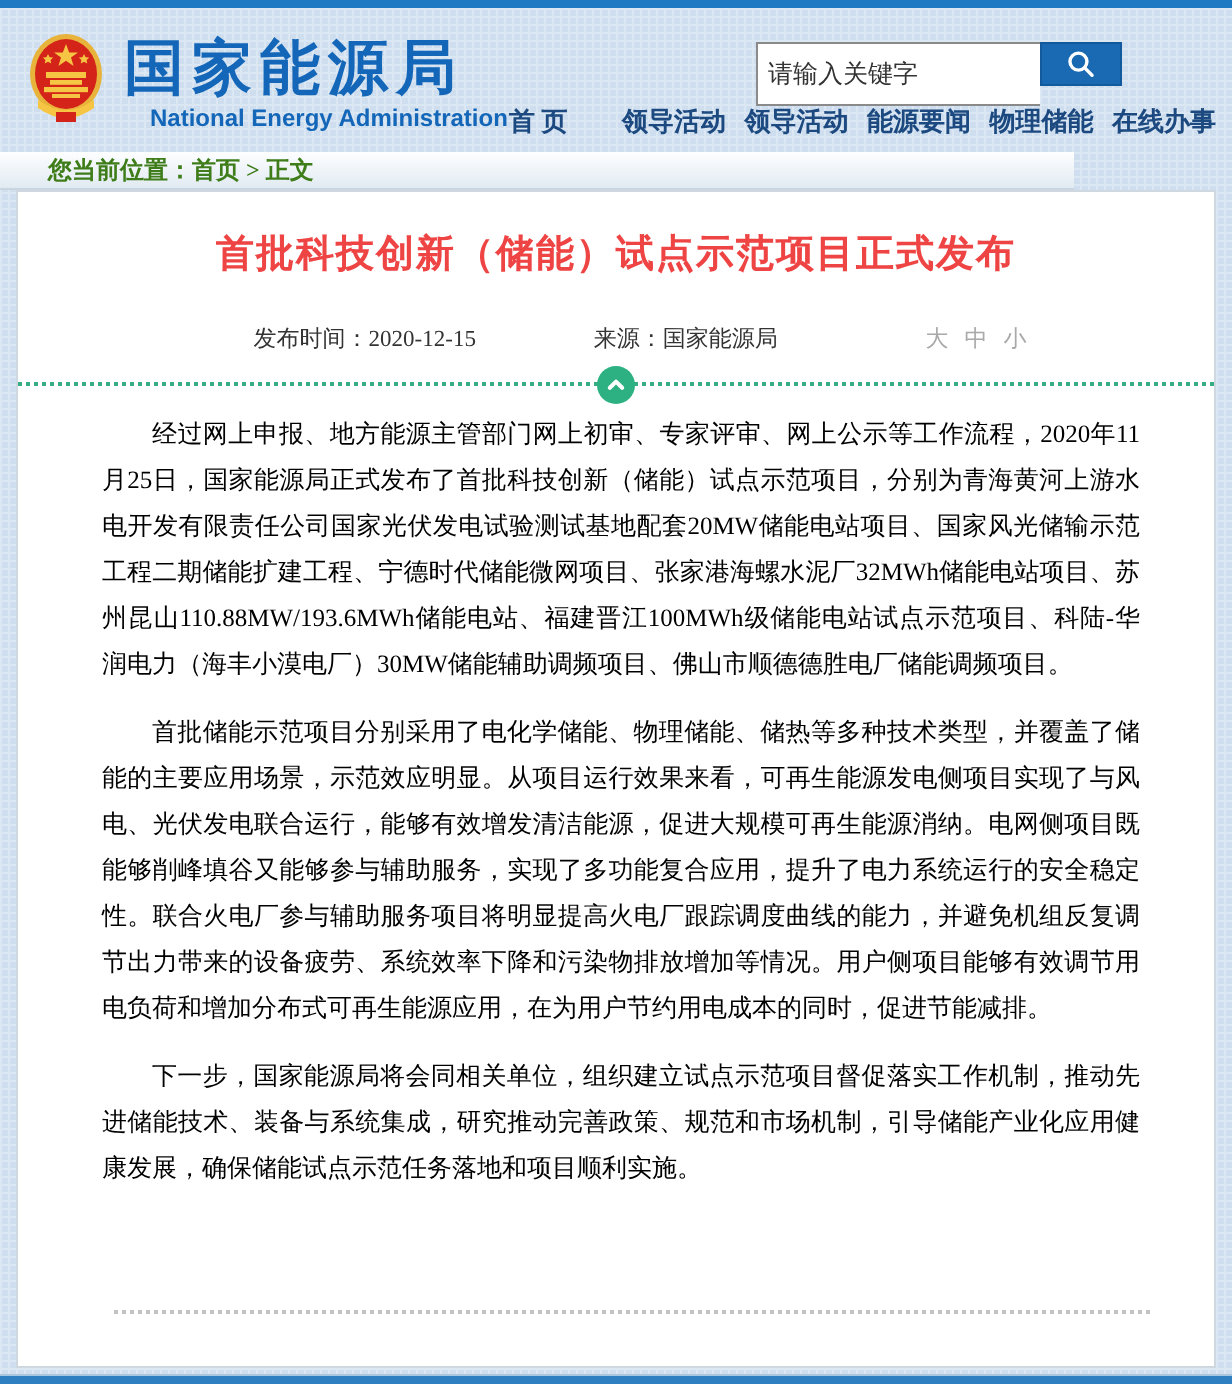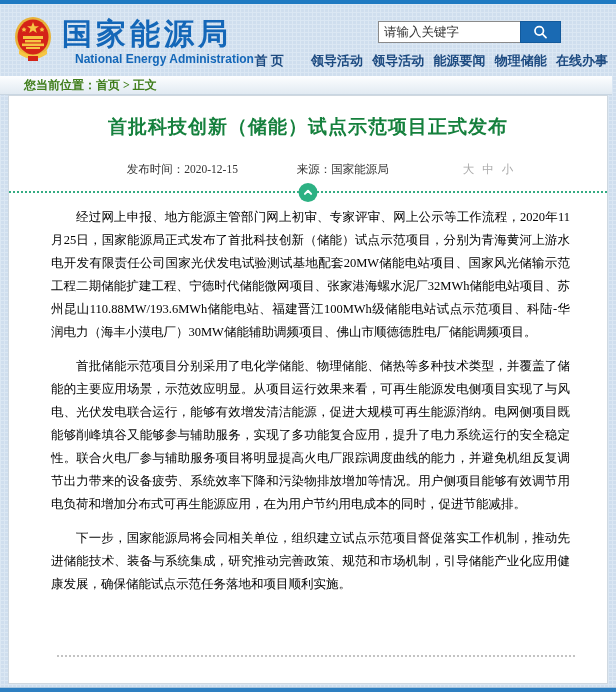--- a/index.html
+++ b/index.html
@@ -27,57 +27,57 @@
     position:absolute; left:48px; top:2px;
     font-family:"Liberation Sans","DejaVu Sans",sans-serif;
     font-size:30px; font-weight:bold; color:#1467b8; letter-spacing:4px; white-space:nowrap;
   }
   .site-en {
     position:absolute; left:49px; top:40px;
     font-family:"Liberation Sans","DejaVu Sans",sans-serif;
     font-size:12px; font-weight:bold; color:#1467b8; white-space:nowrap;margin-left:12px;
   }
   .search-input {
-    position:absolute; left:378px; top:17px; width:142px; height:22px;
+    position:absolute; left:378px; top:17px; width:142px; height:32px;
     border:1px solid #8a8a8a; border-right:none; padding:2px 5px;
     font-family:"Liberation Serif","DejaVu Serif",serif; font-size:12.5px; color:#222;
     outline:none; background:#fff;
   }
   .search-input::placeholder { color:#333; opacity:1; }
   .search-btn {
     position:absolute; left:520px; top:17px; width:41px; height:22px;
     background:#1a6ab3; border:1px solid #135a9c; cursor:pointer;
     display:flex; align-items:center; justify-content:center;
   }
   .main-nav {
     position:absolute; right:8px; top:48px; white-space:nowrap;
     font-size:13px; font-weight:bold; color:#1c4a80;
   }
   .nav-item { color:#1c4a80; text-decoration:none; margin-left:6px; cursor:pointer; }
   .nav-item.first { margin-right:18px; }
 
   
   .breadcrumb-bar {
-    position:absolute; top:76px; left:0; width:612px; height:19px;
+    position:absolute; top:76px; left:0; width:537px; height:19px;
     background:linear-gradient(#fdfeff,#e1eaf2);
     border-bottom:1px solid #c9d6e2;
     line-height:18px; padding-left:24px;
     font-size:12px; font-weight:bold; color:#3f7d1b; white-space:nowrap;
   }
   .breadcrumb-bar a { color:#3f7d1b; text-decoration:none; cursor:pointer; }
   .crumb-sep { margin:0 3px; }
 
   
   .card {
     position:absolute; left:8px; top:95px; width:600px; height:589px;
     background:#fff; border:1px solid #cfd8e0;
   }
   .article-title {
     margin-top:18px; text-align:center;
-    font-size:19px; font-weight:bold; color:#15803d; letter-spacing:1px;
+    font-size:19px; font-weight:bold; color:#ef4444; letter-spacing:1px;
   }
   .article-meta {
     margin-top:22px; text-align:center; font-size:11.5px; color:#333; white-space:nowrap;
   }
   .meta-group { display:inline-block; margin:0 28px; }
   .size-controls { display:inline-block; margin-left:39px; color:#a9a9a9; }
   .size-btn { margin:0 4px; cursor:pointer; color:#a9a9a9; }
   .green-divider { position:relative; margin-top:14px; border-top:2px dotted #35ac82; height:0; }
   .collapse-btn {
     position:absolute; left:50%; top:-10px; transform:translateX(-50%);

